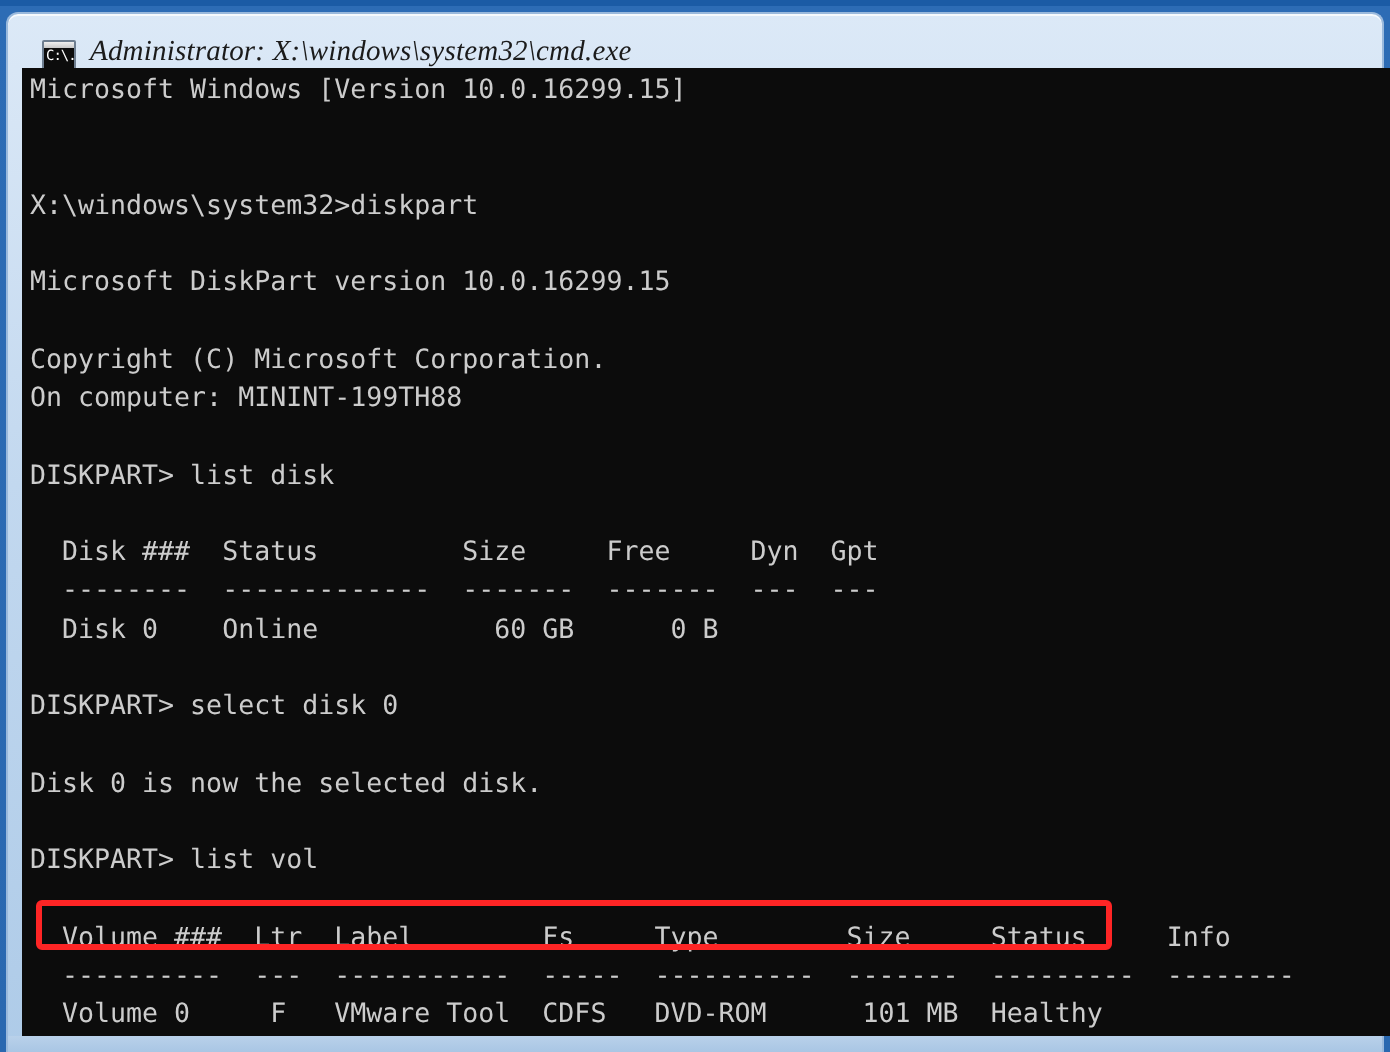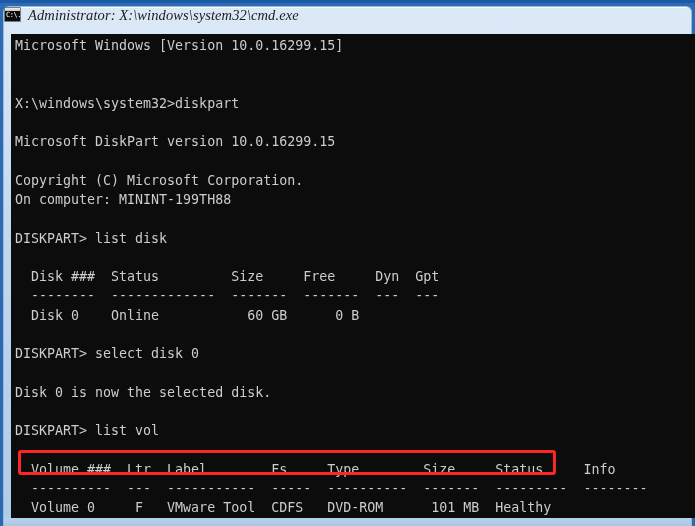--- a/index.html
+++ b/index.html
@@ -42,22 +42,22 @@
   }
 
   
   #titlebar {
     position: absolute;
     left: 4px;
     top: 4px;
     width: 687px;
     height: 28px;
     display: flex;
-    align-items: flex-start;
-    padding-left: 0;
+    align-items: flex-end;
+    padding-left: 17px;
     box-sizing: border-box;
   }
 
   #cmd-icon {
     width: 17px;
     height: 15px;
     flex: 0 0 auto;
     background: #0c0c0c;
     border: 1px solid #6e7e90;
     border-radius: 1px;

